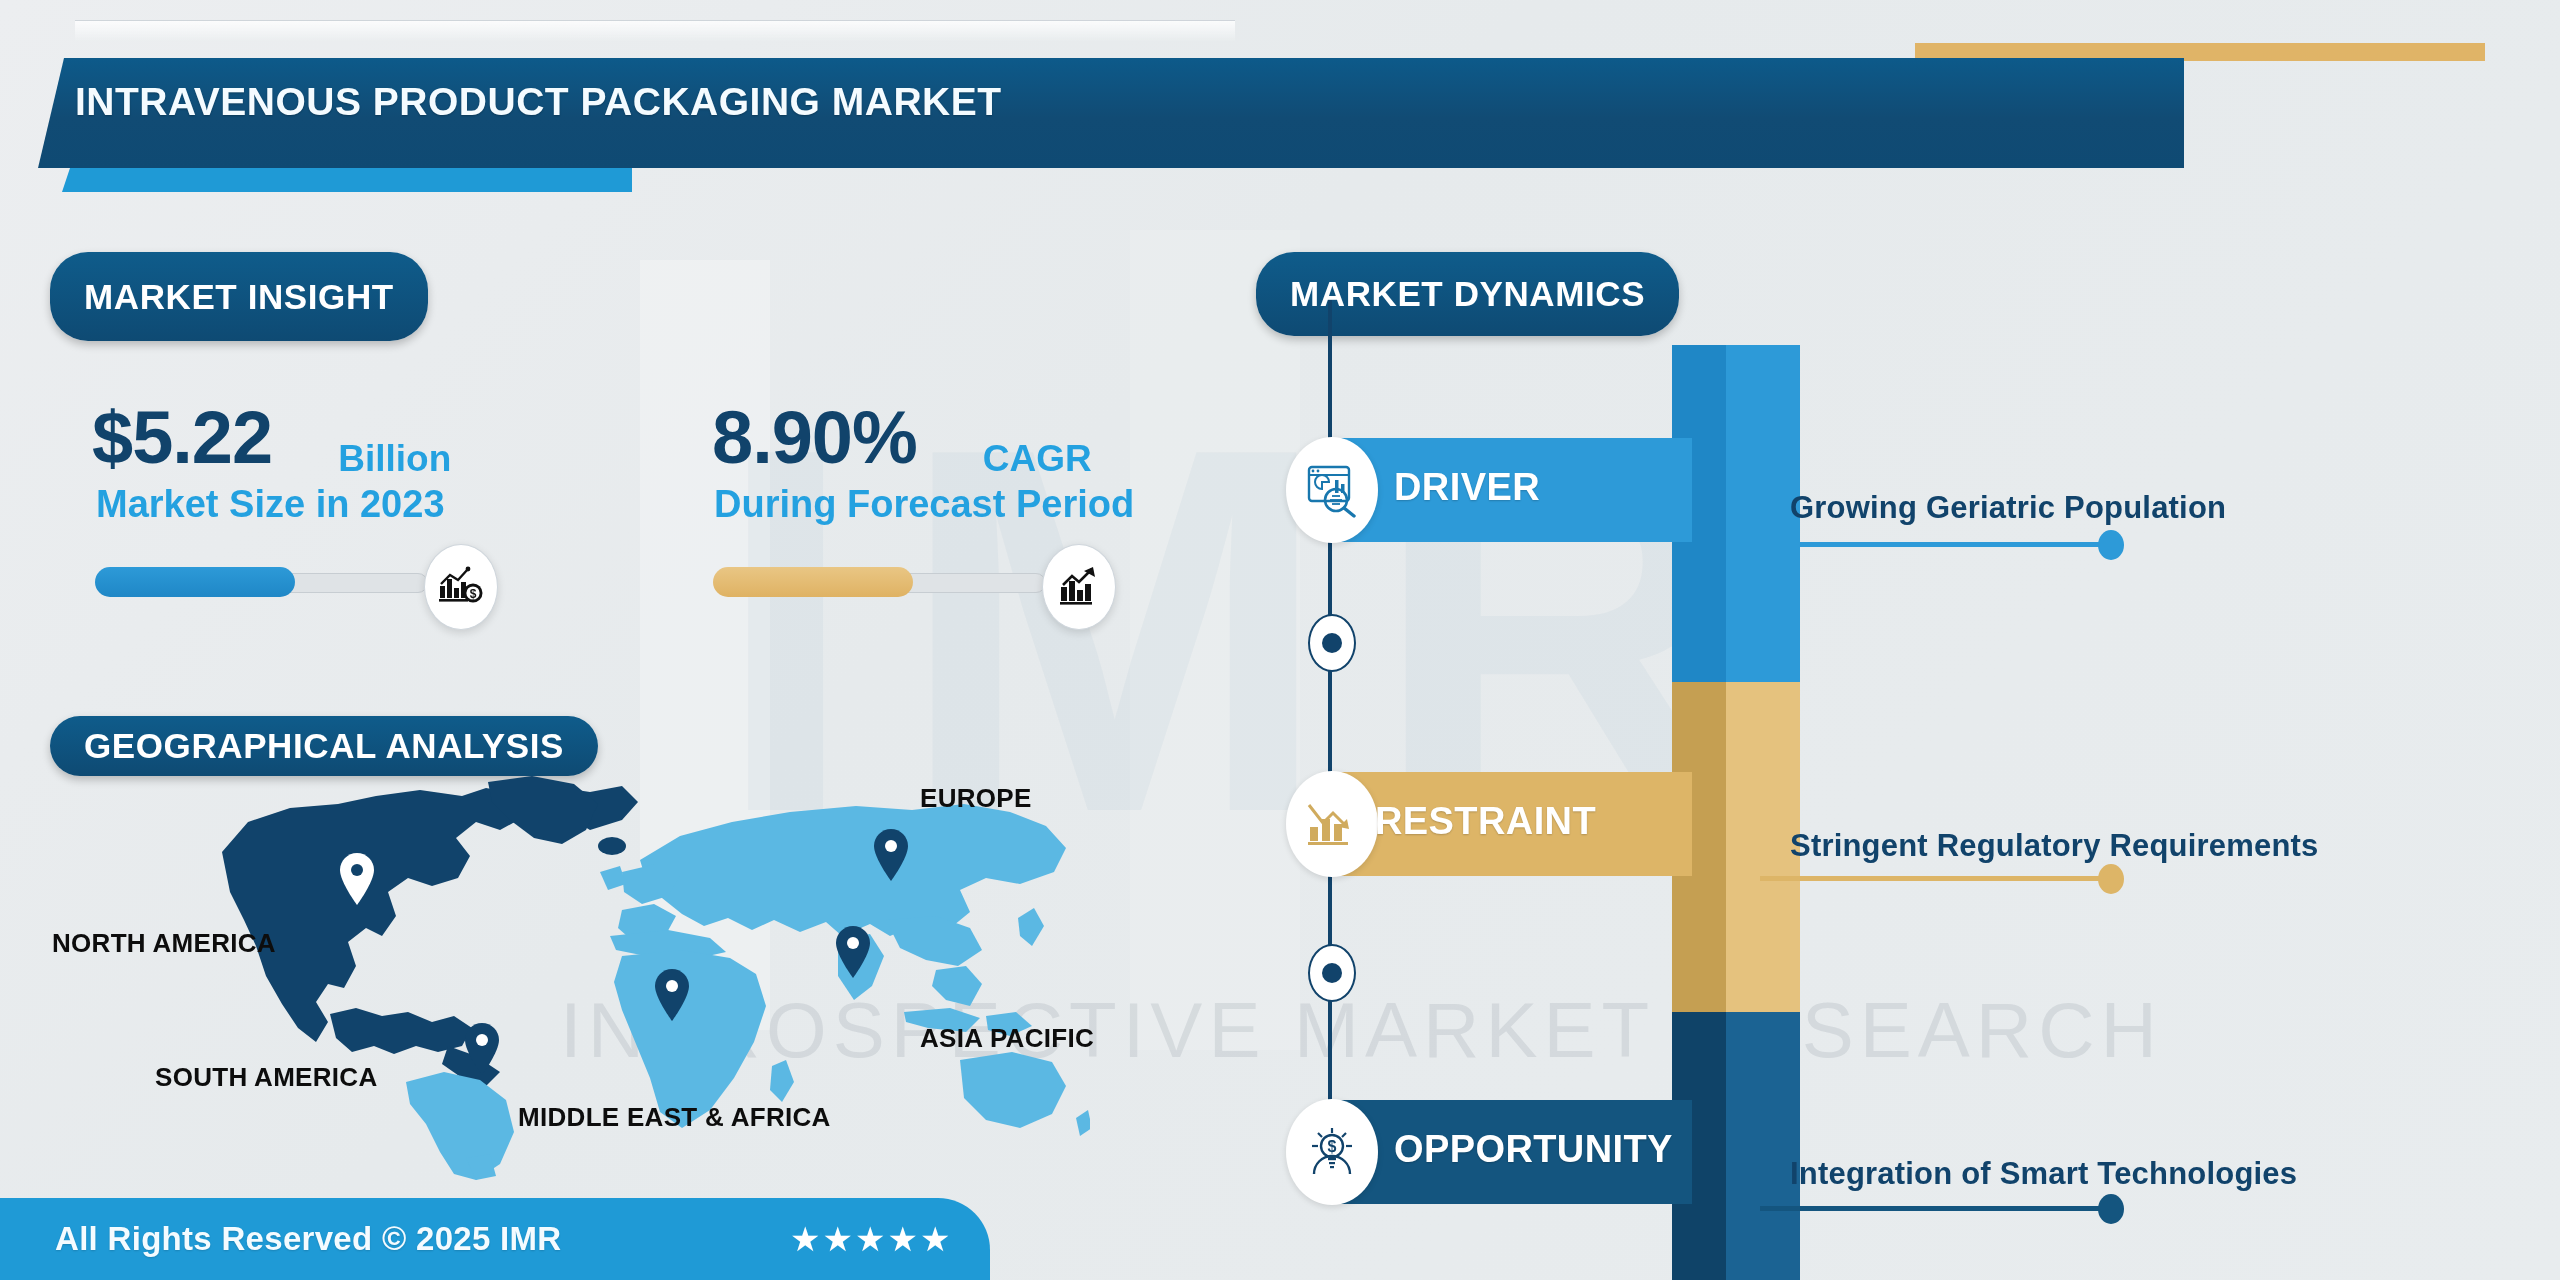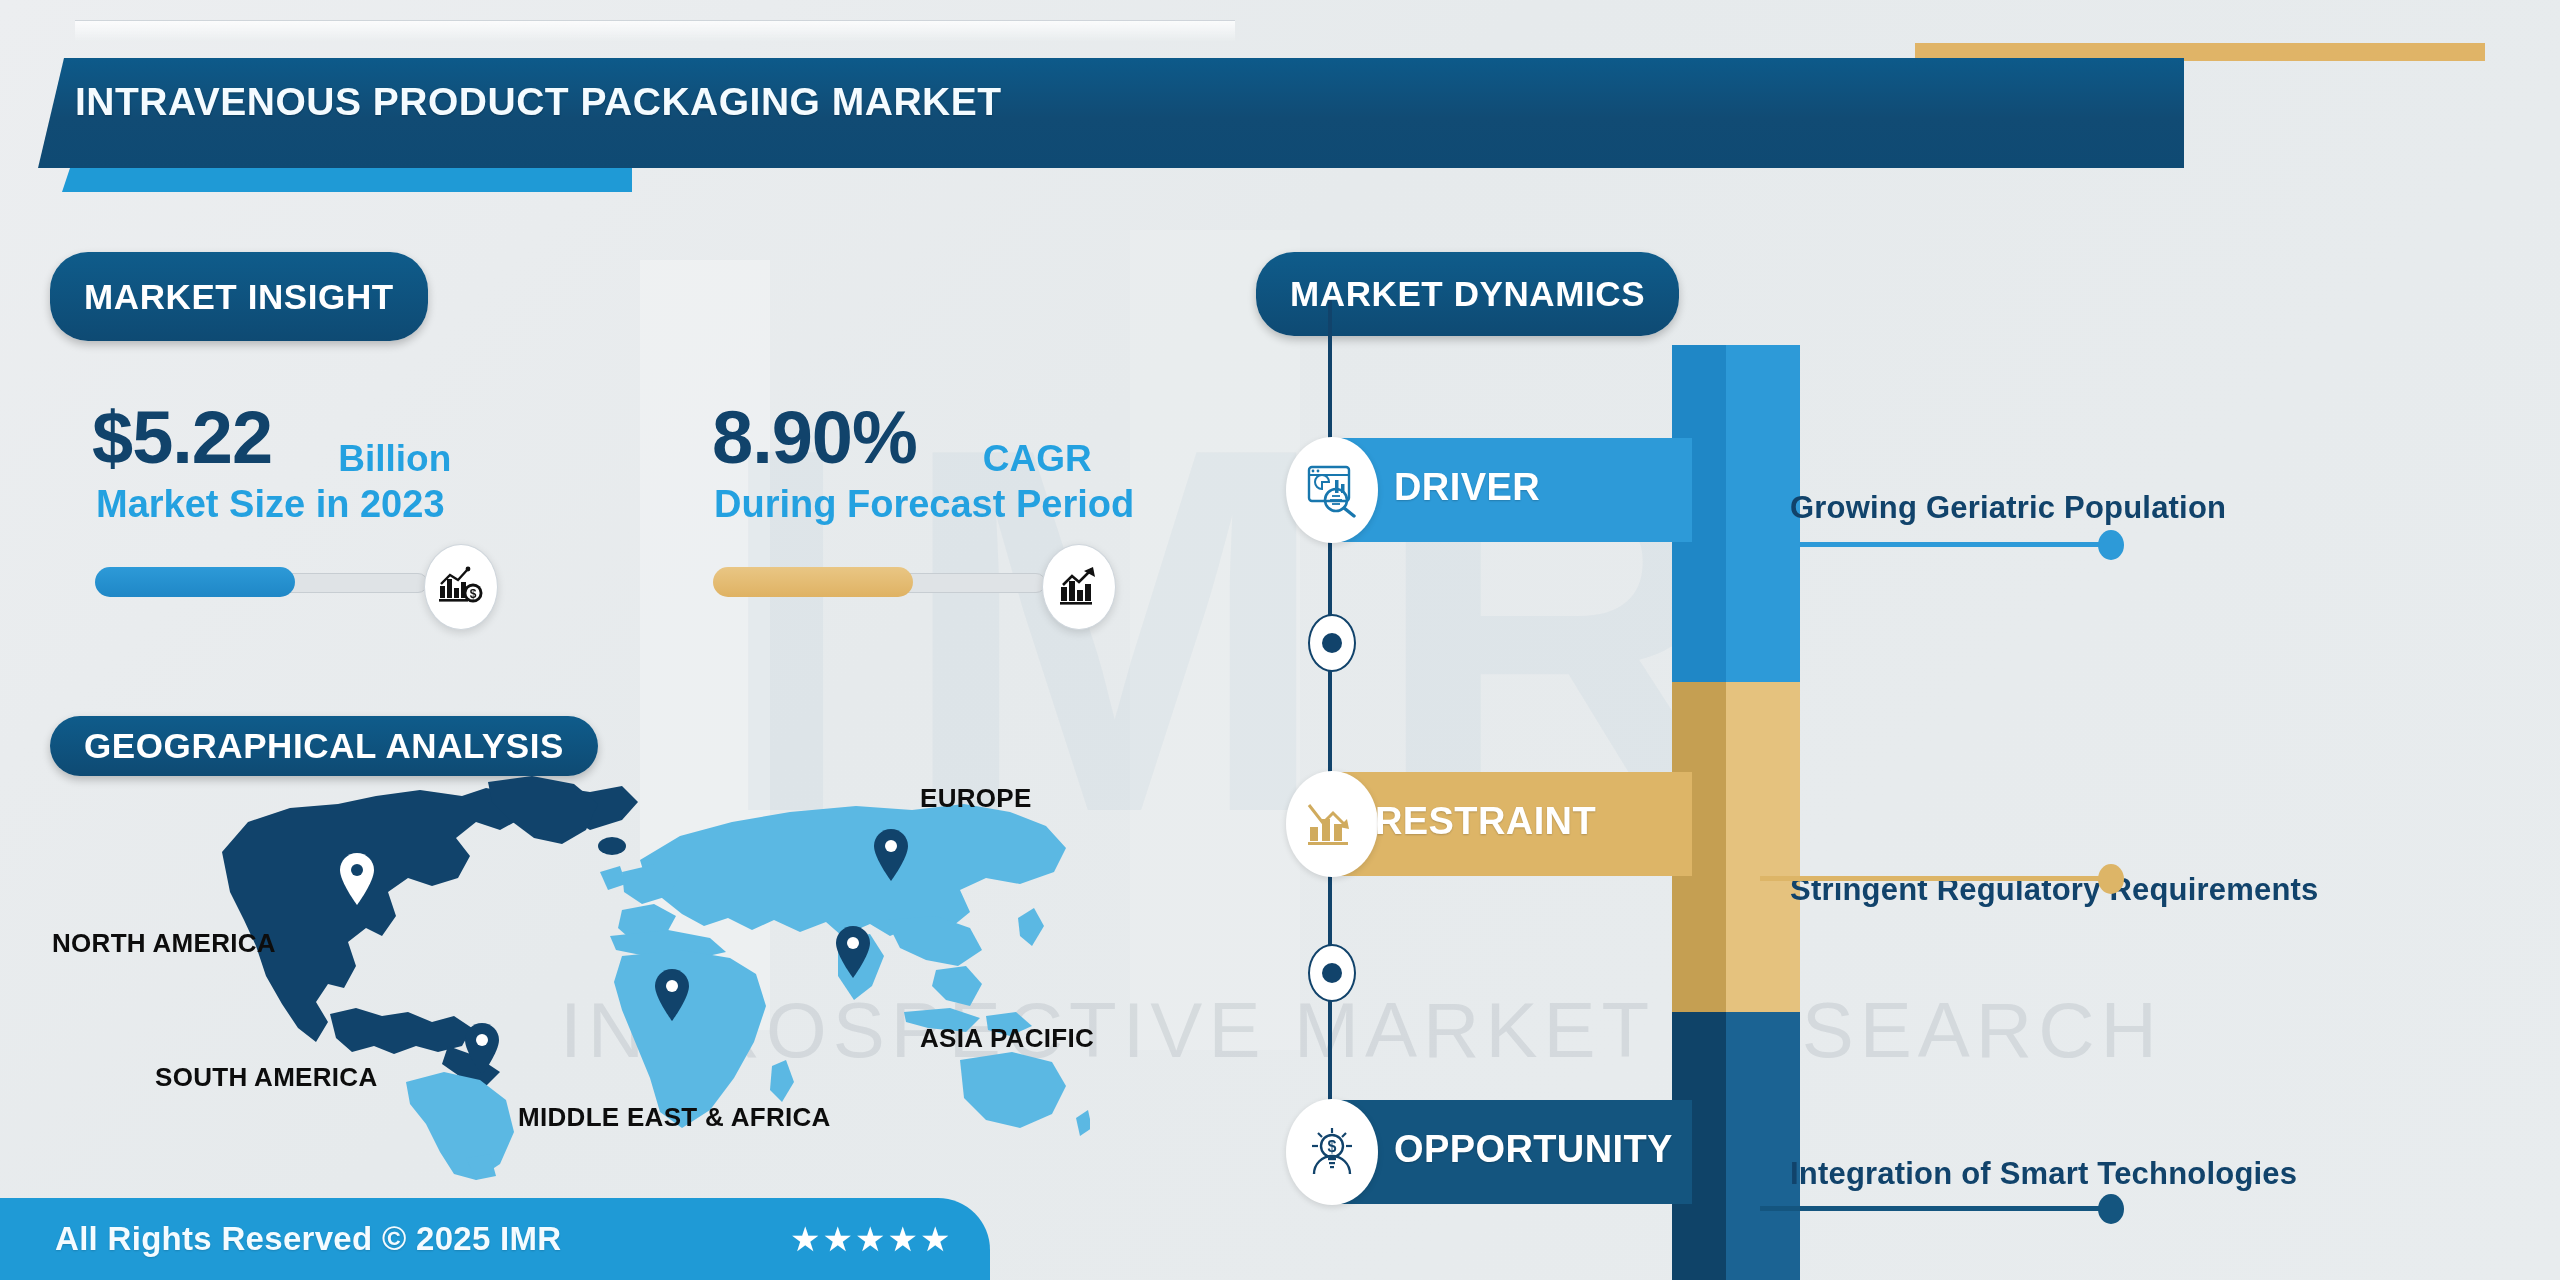--- a/index.html
+++ b/index.html
@@ -286,21 +286,21 @@
     <svg width="54" height="54" viewBox="0 0 54 54">
       <polyline points="4,8 18,26 28,16 42,30" fill="none" stroke="#d0ab5e" stroke-width="3"></polyline>
       <polygon points="44,32 34,30 42,22" fill="#d0ab5e"></polygon>
       <rect x="5" y="30" width="8" height="14" fill="#d0ab5e"></rect>
       <rect x="17" y="22" width="8" height="22" fill="#d0ab5e"></rect>
       <rect x="29" y="27" width="8" height="17" fill="#d0ab5e"></rect>
       <rect x="3" y="45" width="40" height="3" fill="#d0ab5e"></rect>
     </svg>
   </div>
   <div class="rib-label" style="left:1375px;top:800px;">RESTRAINT</div>
-  <div class="callout-text" style="left:1790px;top:872px;">Stringent Regulatory Requirements</div>
+  <div class="callout-text" style="left:1790px;top:828px;">Stringent Regulatory Requirements</div>
   <div class="callout-line" style="left:1760px;top:876px;width:350px;background:#ddb567;"></div>
   <div class="callout-dot" style="left:2098px;top:864px;background:#ddb567;"></div>
 
   <svg class="chev" style="left:1672px;top:1012px;" width="128" height="400" viewBox="0 0 128 400">
     <polygon points="0,0 54,0 54,400 0,340" fill="#0f4368"></polygon>
     <polygon points="54,0 128,0 128,340 54,400" fill="#1b6393"></polygon>
   </svg>
   <div class="rib-bar" style="left:1330px;top:1100px;width:362px;height:104px;background:#14557f;border-radius:0;"></div>
   <div class="rib-icon" style="left:1286px;top:1099px;">
     <svg width="56" height="56" viewBox="0 0 56 56">

